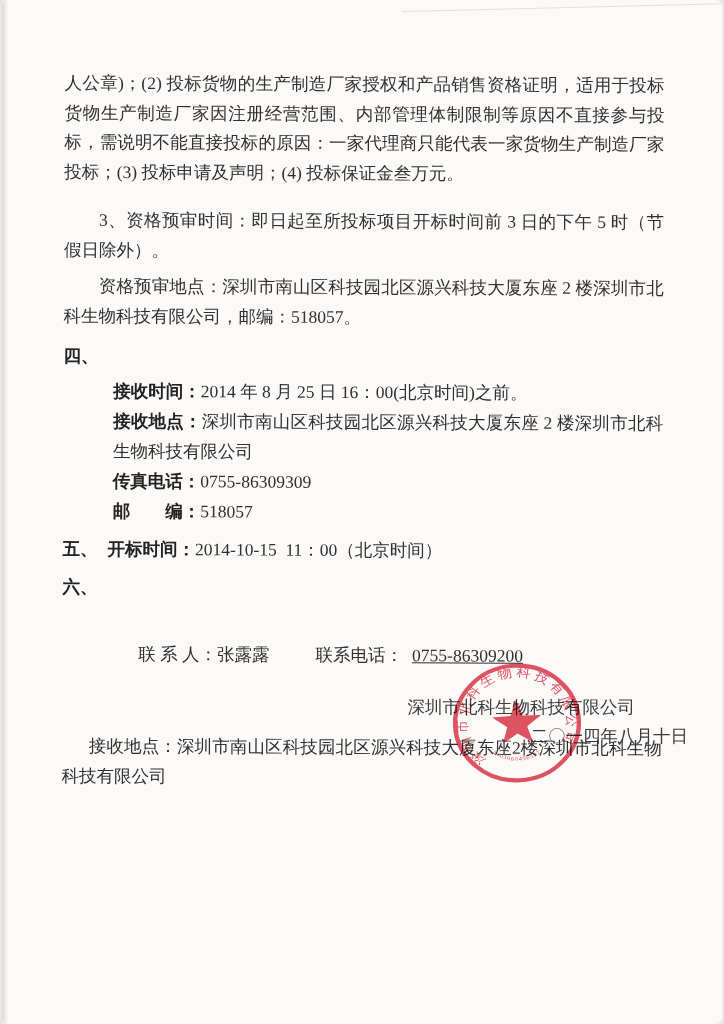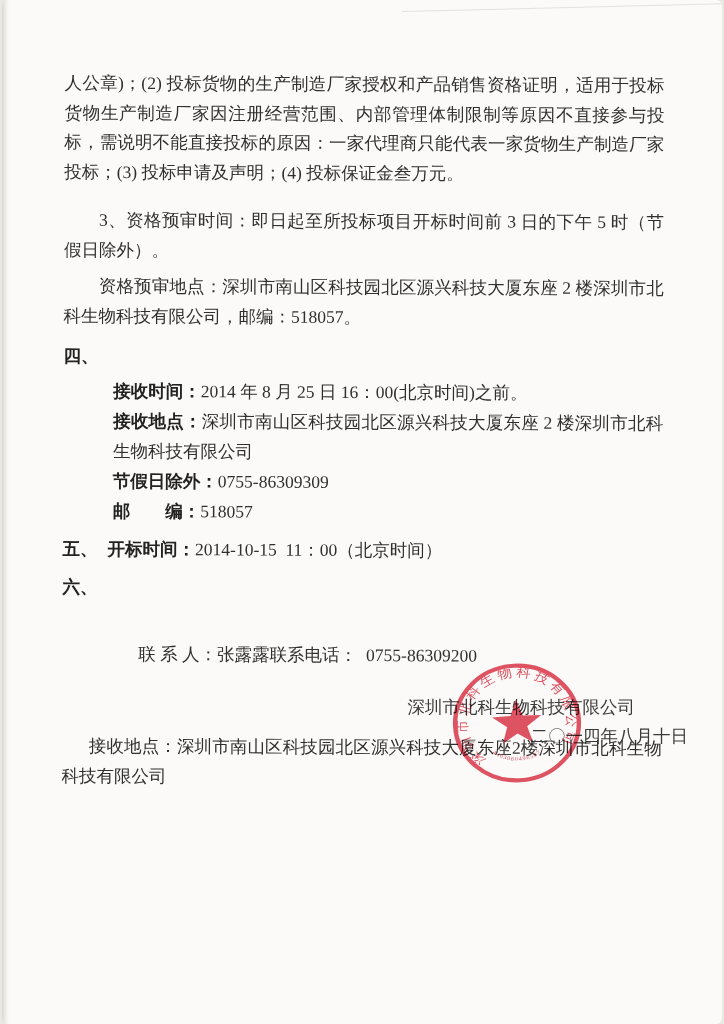--- a/index.html
+++ b/index.html
@@ -36,22 +36,22 @@
   .sec-head { display: flex; margin-top: 10px; line-height: 30px; font-weight: 700; color: #222; }
   .sec-num { width: 45px; flex: 0 0 45px; }
   .sec-value { font-weight: 400; color: #2f2f2f; white-space: pre-wrap; }
   .items { margin-left: 50px; margin-top: 5px; }
   .kv-row { line-height: 30px; text-align: justify; }
   .kv-label { font-weight: 700; color: #222; white-space: pre-wrap; }
   .kv-value { white-space: pre-wrap; }
   .sec5 { margin-top: 8px; }
   .sec6 { margin-top: 8px; }
   .contact-row { margin-left: 50px; margin-top: 7px; line-height: 30px; white-space: pre-wrap; }
-  .contact-phone-label { }
-  .contact-phone-value { margin-left: 9px; }
+  .contact-phone-label { margin-left: 46px; }
+  .contact-phone-value { margin-left: 9px; text-decoration: underline; }
   .addr { margin-top: 2px; line-height: 30px; text-indent: 1.7em; text-align: justify; white-space: pre-wrap; }
   .sig-company { position: absolute; top: 696px; right: 87px; line-height: 22px; color: #3a3a3a; }
   .sig-date    { position: absolute; top: 725px; right: 34px; line-height: 22px; color: #3a3a3a; }
   .seal {
     position: absolute; left: 447px; top: 660px; width: 136px; height: 126px;
     mix-blend-mode: multiply; opacity: 0.87;
     transform: rotate(-3deg);
   }
   .seal svg { width: 100%; height: 100%; display: block; }
 </style>
@@ -76,21 +76,21 @@
     </div>
 
     <div class="items">
       <div class="kv-row">
         <span class="kv-label">接收时间：</span><span class="kv-value">2014 年 8 月 25 日 16：00(北京时间)之前。</span>
       </div>
       <div class="kv-row">
         <span class="kv-label">接收地点：</span><span class="kv-value">深圳市南山区科技园北区源兴科技大厦东座 2 楼深圳市北科生物科技有限公司</span>
       </div>
       <div class="kv-row">
-        <span class="kv-label">节假日除外：</span><span class="kv-value">0755-86309309</span>
+        <span class="kv-label">传真电话：</span><span class="kv-value">0755-86309309</span>
       </div>
       <div class="kv-row">
         <span class="kv-label">邮　　编：</span><span class="kv-value">518057</span>
       </div>
     </div>
 
     <div class="sec-head sec5">
       <span class="sec-num">五、</span>
       <span>开标时间：</span>
       <span class="sec-value">2014-10-15  11：00（北京时间）</span>

